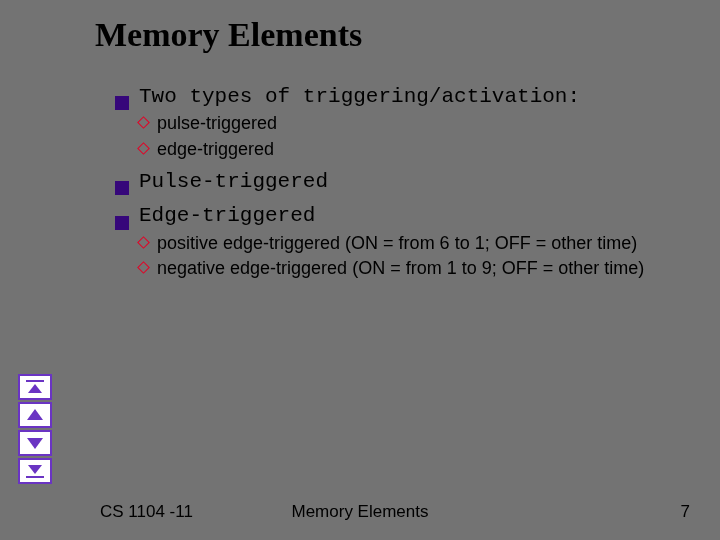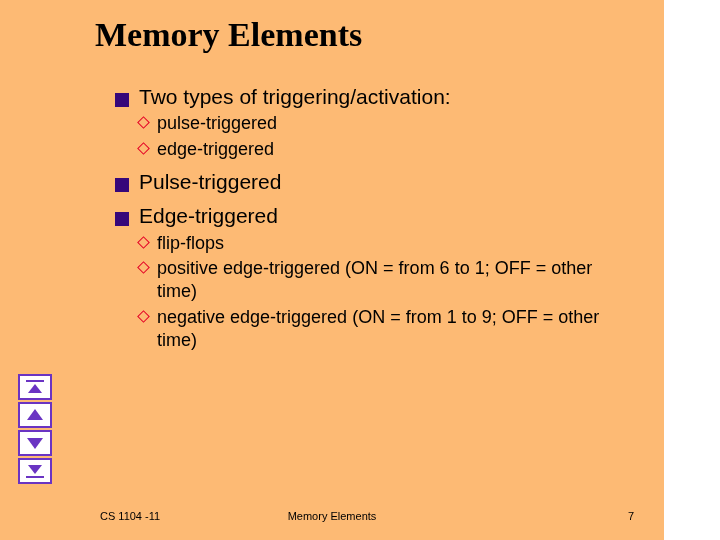--- a/index.html
+++ b/index.html
@@ -6,23 +6,23 @@
     margin: 0;
     padding: 0;
     width: 720px;
     height: 540px;
     background: #ffffff;
     font-family: Arial, Helvetica, sans-serif;
     overflow: hidden;
   }
   .slide {
     position: relative;
-    width: 664px;
+    width: 720px;
     height: 540px;
-    background: #fdba74;
+    background: #737373;
     box-sizing: border-box;
   }
   .title {
     position: absolute;
     left: 95px;
     top: 16px;
     font-family: "Times New Roman", Times, serif;
     font-weight: bold;
     font-size: 34px;
     color: #000;
@@ -30,23 +30,24 @@
   .content {
     position: absolute;
     left: 115px;
     top: 78px;
     right: 40px;
     font-size: 20px;
     color: #000;
   }
   .l1 {
     display: flex;
-    align-items: center;
+    align-items: flex-end;
     margin-top: 6px;
     margin-bottom: 2px;
+    font-family: Liberation Mono, monospace;
   }
   .square-bullet {
     width: 14px;
     height: 14px;
     background: #36077a;
     margin-right: 10px;
     margin-top: 5px;
     flex: none;
   }
   .l1-text {
@@ -104,21 +105,21 @@
   }
   .nav-btn svg {
     display: block;
   }
   .footer {
     position: absolute;
     bottom: 18px;
     left: 0;
     right: 0;
     height: 22px;
-    font-size: 11px;
+    font-size: 17px;
     color: #000;
   }
   .footer-left {
     position: absolute;
     left: 100px;
     bottom: 0;
   }
   .footer-center {
     position: absolute;
     left: 0;
@@ -161,24 +162,20 @@
       <div class="l1-text">Pulse-triggered</div>
     </div>
     <div class="l2-list">
     </div>
 
     <div class="l1">
       <div class="square-bullet"></div>
       <div class="l1-text">Edge-triggered</div>
     </div>
     <div class="l2-list">
-      <div class="l2">
-        <div class="diamond-bullet"></div>
-        <div class="l2-text">flip-flops</div>
-      </div>
       <div class="l2">
         <div class="diamond-bullet"></div>
         <div class="l2-text">positive edge-triggered (ON = from 6 to 1; OFF = other time)</div>
       </div>
       <div class="l2">
         <div class="diamond-bullet"></div>
         <div class="l2-text">negative edge-triggered (ON = from 1 to 9; OFF = other time)</div>
       </div>
     </div>
 

